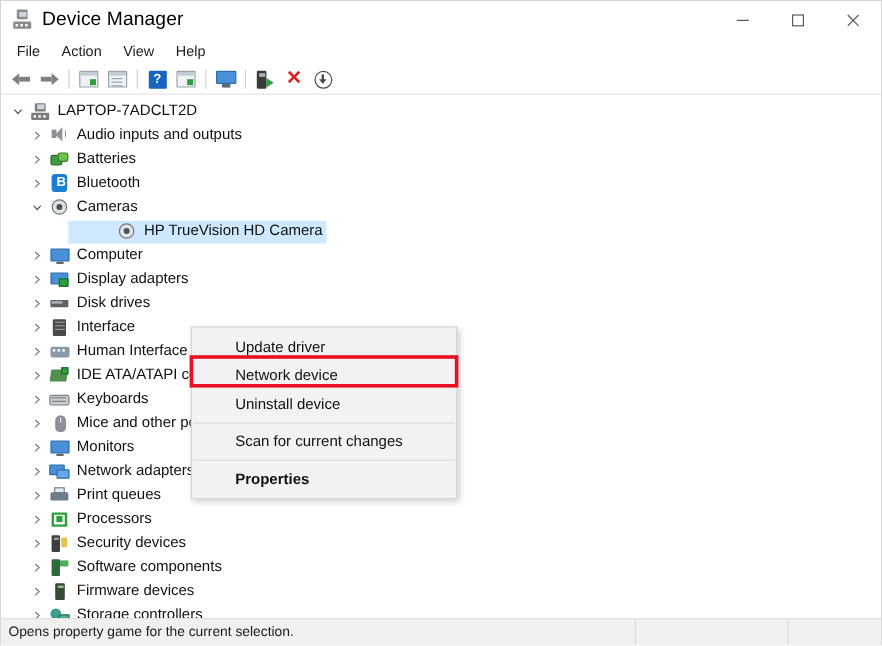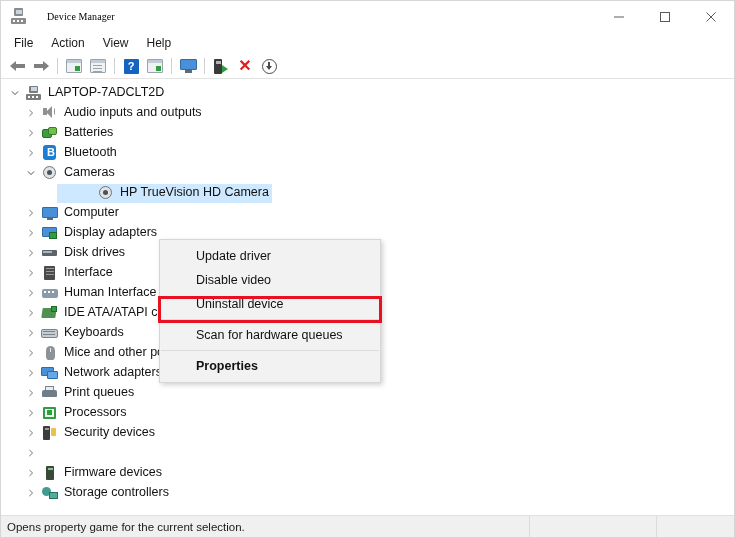--- a/index.html
+++ b/index.html
@@ -48,25 +48,24 @@
     width: 15px; height: 6px;
     background: #8b8b8b; border-radius: 1px;
   }
   .title-icon .dot {
     position: absolute; top: 12px; width: 2px; height: 2px; background: #fff;
   }
   .title-icon .d1 { left: 3px; }
   .title-icon .d2 { left: 7px; }
   .title-icon .d3 { left: 11px; }
   .title-text {
-    margin-left: 20px;
-    font-size: 10px;
+    margin-left: 8px;
+    font-size: 16px;
     color: #000000;
     letter-spacing: .1px;
-    font-family: Liberation Serif, serif;
   }
   .wincontrols {
     position: absolute; right: 0; top: 0;
     display: flex; height: 31px;
   }
   .wc {
     width: 46px; height: 31px;
     display: flex; align-items: center; justify-content: center;
     color: #5a5a5a;
   }
@@ -300,21 +299,21 @@
   .i-snd .c { position:absolute; left:2px; top:3px; width:4px; height:7px; background:#8d9298;}
   .i-snd .t { position:absolute; left:5px; top:1px; width:0; height:0;
      border-top:6px solid transparent; border-bottom:6px solid transparent; border-right:6px solid #8d9298;}
 
   .i-stor .c { position:absolute; left:1px; top:2px; width:9px; height:9px; border-radius:50%; background:#3f9c8f;}
   .i-stor .r { position:absolute; left:8px; top:7px; width:9px; height:7px; background:#4fae9a; border:1px solid #2a6e62;}
 
   
   .ctxmenu {
     position: absolute;
-    left: 158px; top: 160px;
+    left: 158px; top: 193px;
     width: 222px;
     background: #f2f2f2;
     border: 1px solid #d6d6d6;
     box-shadow: 2px 2px 5px rgba(0,0,0,0.18);
     padding: 4px 0 4px 0;
     font-size: 12.5px;
     color: #111111;
     z-index: 20;
   }
   .ctx-item {
@@ -644,20 +643,34 @@
             <span>Mice and other pointing devices</span>
           </span>
         </div>
         <div class="node depth1">
           <span class="chev">
             <svg width="8" height="8" viewBox="0 0 8 8">
               <path d="M2.4 1 L5.6 4 L2.4 7" fill="none" stroke="#767676" stroke-width="1"></path>
             </svg>
           </span>
           <span class="label-wrap">
+            <div class="nicon i-comp">
+              <div class="s"></div>
+              <div class="st"></div>
+            </div>
+            <span>Monitors</span>
+          </span>
+        </div>
+        <div class="node depth1">
+          <span class="chev">
+            <svg width="8" height="8" viewBox="0 0 8 8">
+              <path d="M2.4 1 L5.6 4 L2.4 7" fill="none" stroke="#767676" stroke-width="1"></path>
+            </svg>
+          </span>
+          <span class="label-wrap">
             <div class="nicon i-net">
               <div class="s"></div>
               <div class="s2"></div>
             </div>
             <span>Network adapters</span>
           </span>
         </div>
         <div class="node depth1">
           <span class="chev">
             <svg width="8" height="8" viewBox="0 0 8 8">
@@ -699,20 +712,27 @@
             </div>
             <span>Security devices</span>
           </span>
         </div>
         <div class="node depth1">
           <span class="chev">
             <svg width="8" height="8" viewBox="0 0 8 8">
               <path d="M2.4 1 L5.6 4 L2.4 7" fill="none" stroke="#767676" stroke-width="1"></path>
             </svg>
           </span>
+          <span class="label-wrap">
+            <div class="nicon i-swc">
+              <div class="b"></div>
+              <div class="f"></div>
+            </div>
+            <span>Software components</span>
+          </span>
         </div>
         <div class="node depth1">
           <span class="chev">
             <svg width="8" height="8" viewBox="0 0 8 8">
               <path d="M2.4 1 L5.6 4 L2.4 7" fill="none" stroke="#767676" stroke-width="1"></path>
             </svg>
           </span>
           <span class="label-wrap">
             <div class="nicon i-swd">
               <div class="b"></div>
@@ -731,24 +751,24 @@
               <div class="c"></div>
               <div class="r"></div>
             </div>
             <span>Storage controllers</span>
           </span>
         </div>
       </div>
 
     <div class="ctxmenu">
       <div class="ctx-item">Update driver</div>
-      <div class="ctx-item">Disable video</div>
+      <div class="ctx-item">Network device</div>
       <div class="ctx-item">Uninstall device</div>
       <div class="ctx-sep"></div>
-      <div class="ctx-item">Scan for hardware queues</div>
+      <div class="ctx-item">Scan for current changes</div>
       <div class="ctx-sep"></div>
       <div class="ctx-item bold">Properties</div>
     </div>
 
     <div class="redbox"></div>
   </div>
 
   <div class="statusbar">
     <div class="sb-main">Opens property game for the current selection.</div>
     <div class="sb-pane sb-p1"></div>

